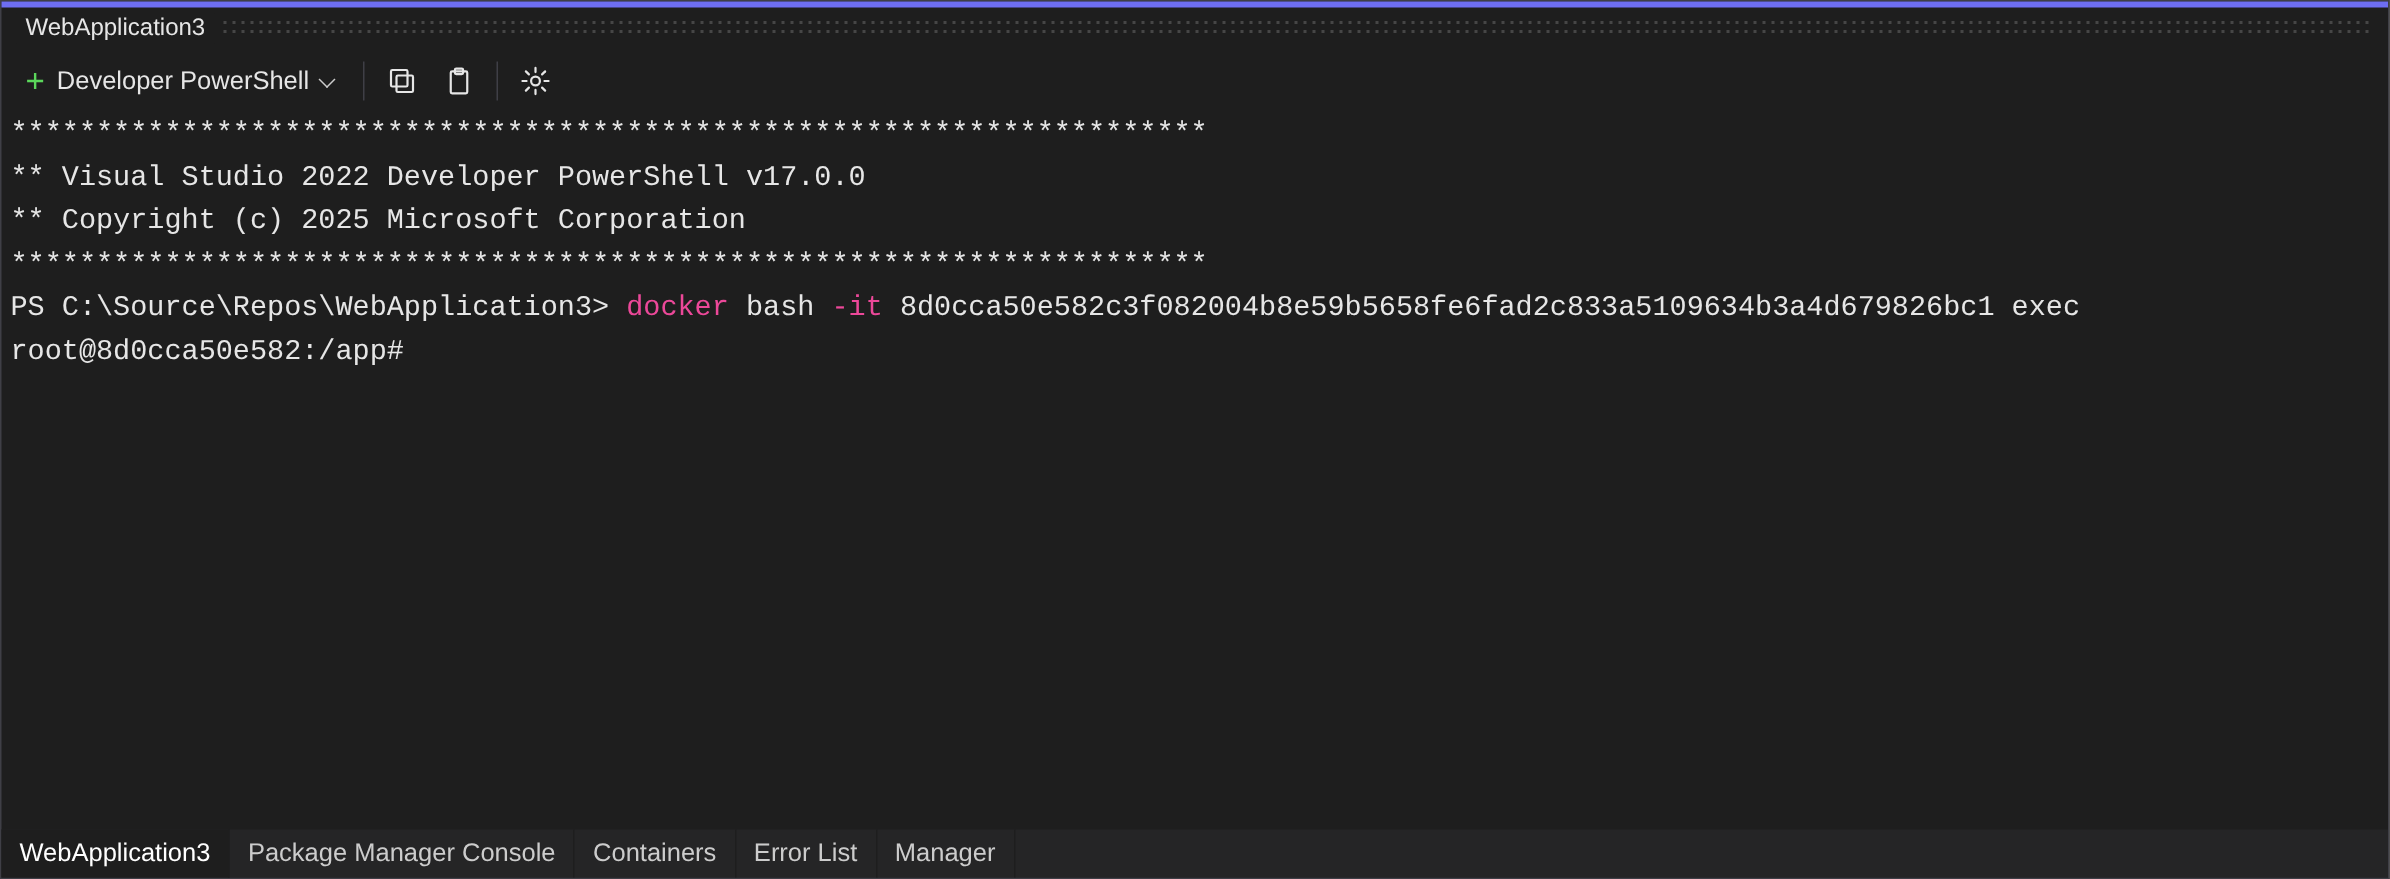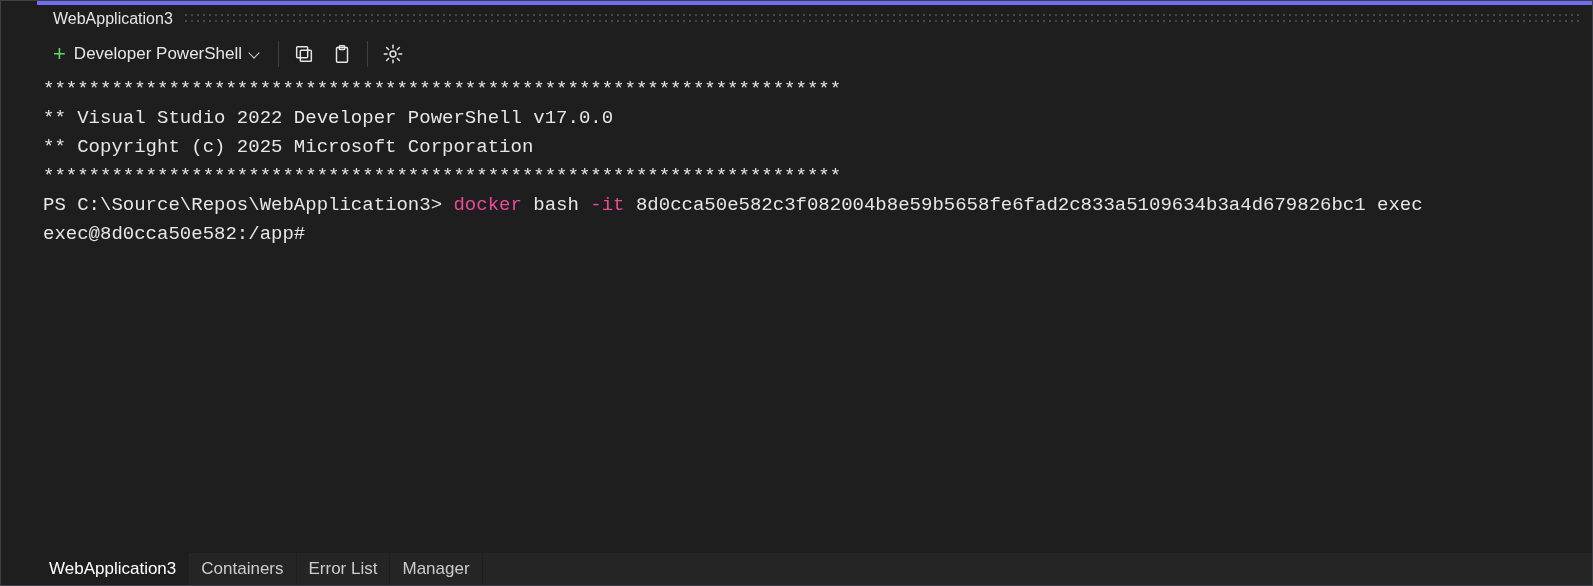--- a/index.html
+++ b/index.html
@@ -1,16 +1,16 @@
 <!DOCTYPE html>
 <html><head>
 <meta charset="utf-8">
 <style>
   html,body{margin:0;padding:0;background:#808080;font-family:"Segoe UI",Arial,sans-serif;overflow:hidden;}
-  .outer{width:1593px;height:586px;background:#1e1e1e;border:1px solid #3f3f46;box-sizing:border-box;position:relative;display:flex;flex-direction:column;padding-left:36px;}
+  .outer{width:1593px;height:586px;background:#1e1e1e;border:1px solid #3f3f46;box-sizing:border-box;position:relative;display:flex;flex-direction:column;}
   .accent-bar{height:4px;background:#6e6ef2;flex-shrink:0;}
   .title-bar{height:28px;display:flex;align-items:center;padding:0 10px;flex-shrink:0;position:relative;}
   .title-text{color:#e6e6e6;font-size:16px;padding:1px 6px;position:relative;z-index:2;background:#1e1e1e;}
   .grip-dots{flex:1;height:14px;margin-left:4px;background-image:radial-gradient(circle,#4a4a4a 1px,transparent 1.2px);background-size:6px 6px;background-position:0 0;opacity:.9;}
   .toolbar{height:42px;display:flex;align-items:center;padding:0 10px;gap:12px;flex-shrink:0;}
   .tb-btn{display:flex;align-items:center;gap:8px;color:#e6e6e6;font-size:17px;cursor:pointer;padding:4px 6px;}
   .plus-icon{color:#5bd75b;font-size:22px;font-weight:300;line-height:1;}
   .chevron-down{position:relative;width:10px;height:10px;}
   .chevron-down::after{content:"";position:absolute;left:0;top:0;width:7px;height:7px;border-right:1.5px solid #cccccc;border-bottom:1.5px solid #cccccc;transform:rotate(45deg);}
   .tb-sep{width:1px;height:26px;background:#3f3f46;}
@@ -69,21 +69,22 @@
         </g>
       </svg>
     </div>
   </div>
 
   <div class="terminal-area"><span>**********************************************************************</span>
 <span>** Visual Studio 2022 Developer PowerShell v17.0.0</span>
 <span>** Copyright (c) 2025 Microsoft Corporation</span>
 <span>**********************************************************************</span>
 <span>PS C:\Source\Repos\WebApplication3&gt; </span><span class="t-yellow">docker</span><span> bash </span><span class="t-grey">-it</span><span> 8d0cca50e582c3f082004b8e59b5658fe6fad2c833a5109634b3a4d679826bc1 exec</span>
-<span>exec@8d0cca50e582:/app#</span></div>
+<span>root@8d0cca50e582:/app#</span></div>
 
   <div class="bottom-tabs">
     <div class="tab active">WebApplication3</div>
+    <div class="tab">Package Manager Console</div>
     <div class="tab">Containers</div>
     <div class="tab">Error List</div>
     <div class="tab">Manager</div>
   </div>
 </div>
 
 </body></html>

